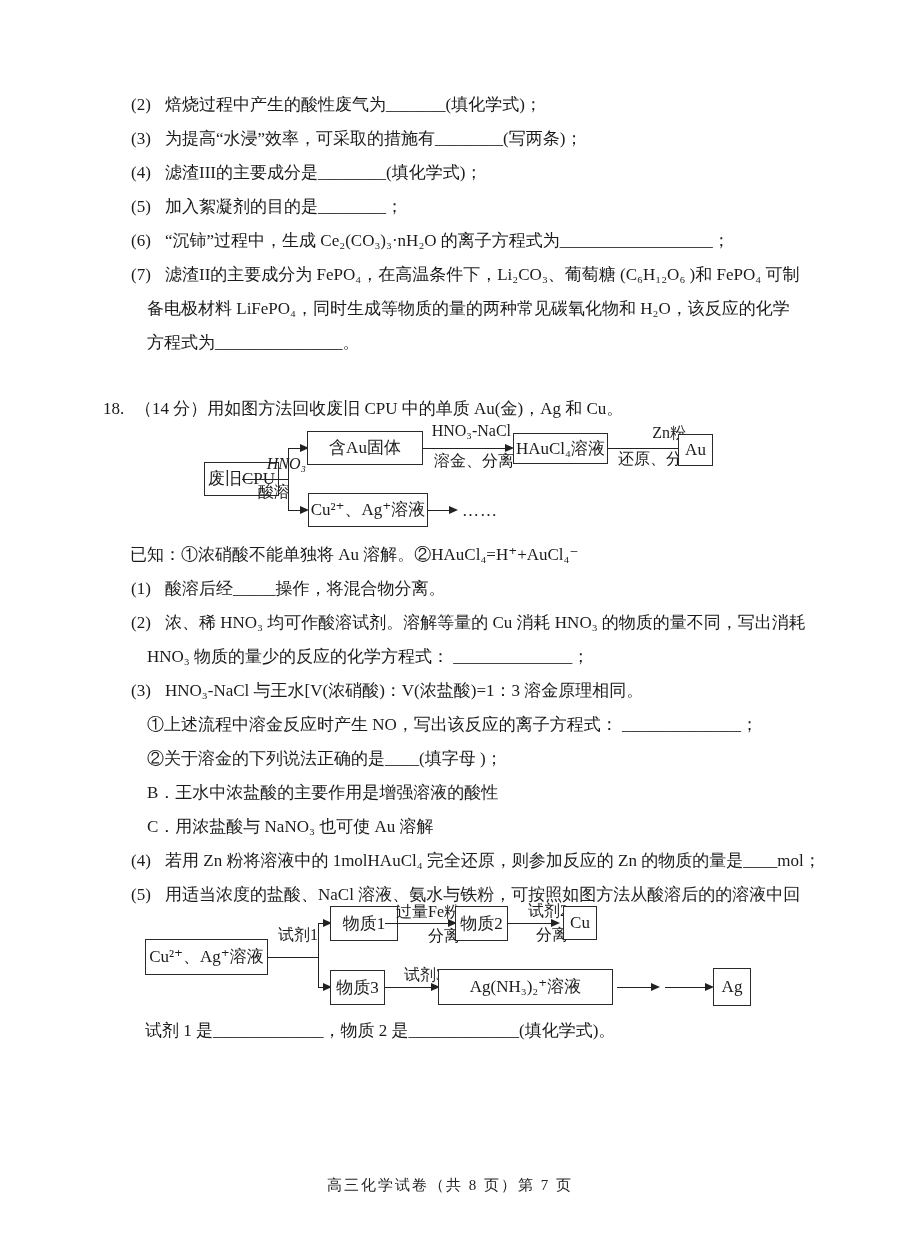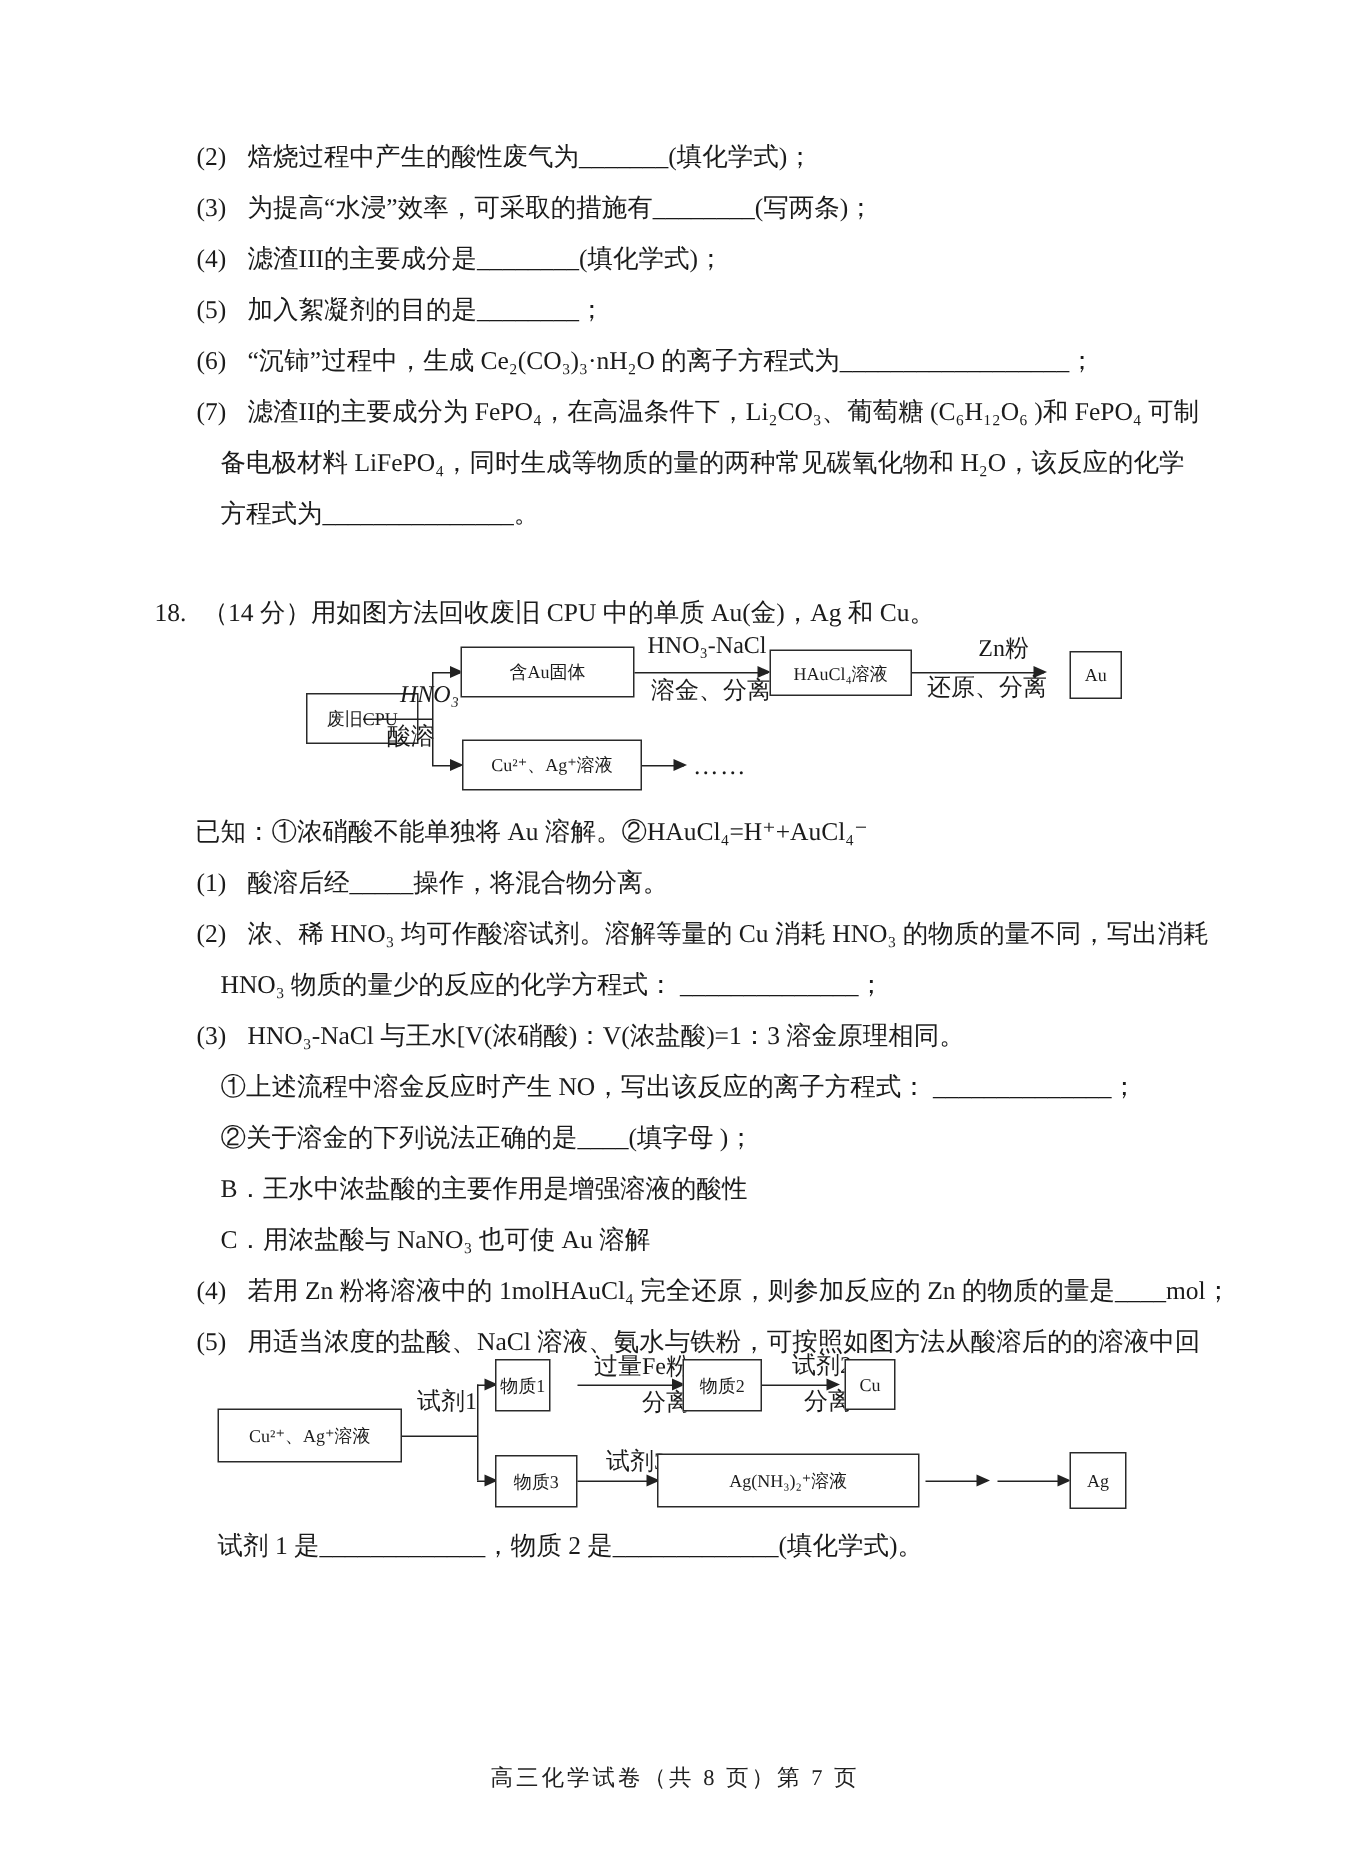--- a/index.html
+++ b/index.html
@@ -19,21 +19,21 @@
   .q18head .num { left:3px; }
   .q18head .l1 { margin-left:35px; text-indent:0;margin-top:32px; }
   .tail { margin-left:45px; white-space:nowrap; }
 
   .diagram { position:relative; }
   #diagram1 { height:112px; }
   #diagram2 { height:108px; margin-top:-6px; }
   .dbox {
     position:absolute; border:1.6px solid #2a2a2a; background:#fff;
     display:flex; align-items:center; justify-content:center;
-    white-space:nowrap; font-size:12px; line-height:18px; box-sizing:border-box;
+    white-space:nowrap; font-size:17px; line-height:18px; box-sizing:border-box;
   }
   .dlabel {
     position:absolute; text-align:right; white-space:nowrap;
     font-size:16px; line-height:17px;
   }
   .arrow { position:absolute; height:0; border-top:1.6px solid #222; }
   .arrow::after {
     content:""; position:absolute; right:-2px; top:-4.8px; width:0; height:0;
     border-left:9px solid #222; border-top:4px solid transparent; border-bottom:4px solid transparent;
   }
@@ -91,21 +91,21 @@
       <div class="vline" style="left:188px; top:22px; height:62px;"></div>
       <div class="arrow" style="left:188px; top:22px; width:19px;"></div>
       <div class="dbox" style="left:207px; top:5px; width:116px; height:34px;">含Au固体</div>
       <div class="arrow" style="left:323px; top:22px; width:89px;"></div>
       <div class="dlabel" style="left:325px; top:-4px; width:86px;">HNO₃-NaCl</div>
       <div class="dlabel" style="left:322px; top:26px; width:92px;">溶金、分离</div>
       <div class="dbox" style="left:413px; top:7px; width:95px; height:31px;">HAuCl₄溶液</div>
       <div class="arrow" style="left:508px; top:22px; width:88px;"></div>
       <div class="dlabel" style="left:518px; top:-2px; width:68px;">Zn粉</div>
       <div class="dlabel" style="left:506px; top:24px; width:92px;">还原、分离</div>
-      <div class="dbox" style="left:613px; top:8px; width:35px; height:32px;">Au</div>
+      <div class="dbox" style="left:578px; top:8px; width:35px; height:32px;">Au</div>
       <div class="arrow" style="left:188px; top:84px; width:19px;"></div>
       <div class="dbox" style="left:208px; top:67px; width:120px; height:34px;">Cu²⁺、Ag⁺溶液</div>
       <div class="arrow" style="left:328px; top:84px; width:28px;"></div>
       <div class="dots" style="left:362px; top:76px;">……</div>
     </div>
 
     <div class="known">已知：①浓硝酸不能单独将 Au 溶解。②HAuCl₄=H⁺+AuCl₄⁻</div>
 
     <div class="item">
       <span class="num">(1)</span>
@@ -132,21 +132,21 @@
       <span class="num">(5)</span>
       <div class="l1">用适当浓度的盐酸、NaCl 溶液、氨水与铁粉，可按照如图方法从酸溶后的的溶液中回</div>
     </div>
 
     <div class="diagram" id="diagram2">
       <div class="dbox" style="left:45px; top:33px; width:123px; height:36px;">Cu²⁺、Ag⁺溶液</div>
       <div class="hline" style="left:168px; top:51px; width:50px;"></div>
       <div class="dlabel" style="left:168px; top:20px; width:50px;">试剂1</div>
       <div class="vline" style="left:218px; top:17px; height:64px;"></div>
       <div class="arrow" style="left:218px; top:17px; width:12px;"></div>
-      <div class="dbox" style="left:230px; top:0px; width:37px; height:35px;">物质1</div>
+      <div class="dbox" style="left:230px; top:0px; width:68px; height:35px;">物质1</div>
       <div class="arrow" style="left:285px; top:17px; width:70px;"></div>
       <div class="dlabel" style="left:280px; top:-3px; width:80px;">过量Fe粉</div>
       <div class="dlabel" style="left:280px; top:21px; width:80px;">分离</div>
       <div class="dbox" style="left:355px; top:0px; width:53px; height:35px;">物质2</div>
       <div class="arrow" style="left:408px; top:17px; width:50px;"></div>
       <div class="dlabel" style="left:398px; top:-4px; width:70px;">试剂2</div>
       <div class="dlabel" style="left:398px; top:20px; width:70px;">分离</div>
       <div class="dbox" style="left:463px; top:0px; width:34px; height:34px;">Cu</div>
       <div class="arrow" style="left:218px; top:81px; width:12px;"></div>
       <div class="dbox" style="left:230px; top:64px; width:55px; height:35px;">物质3</div>

